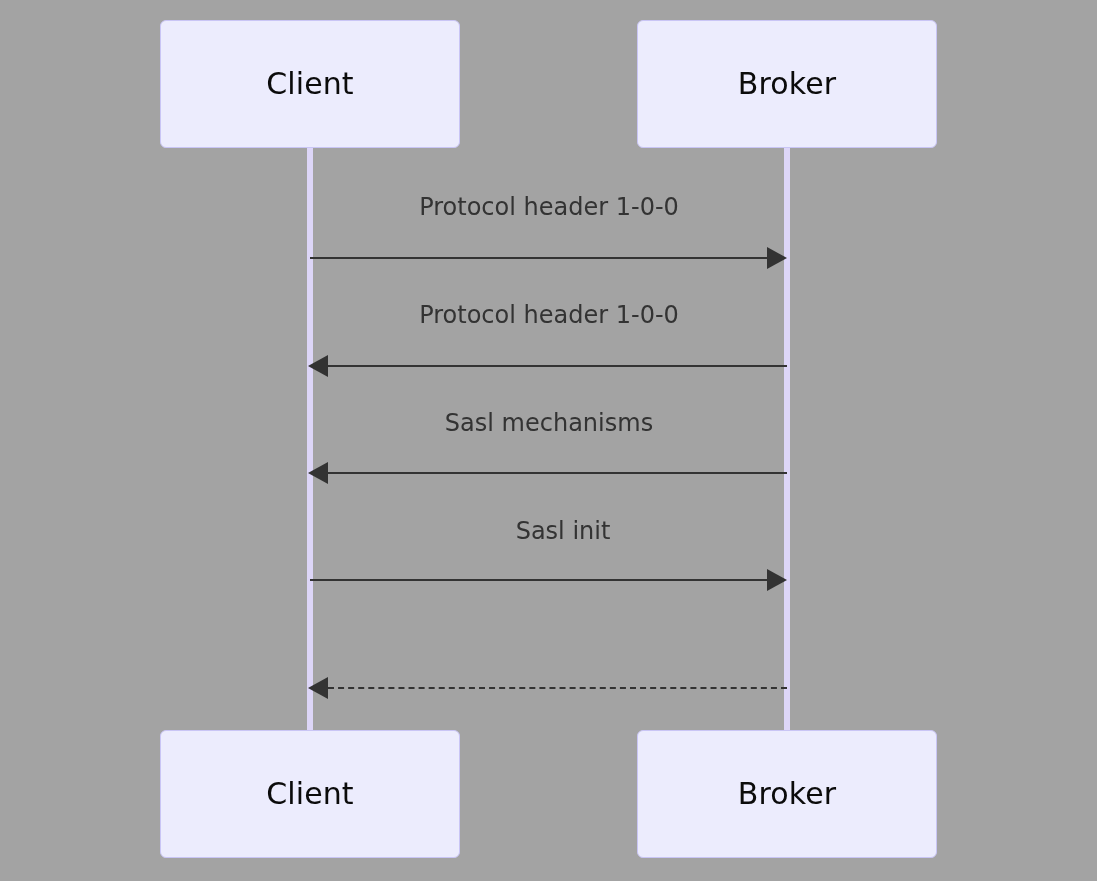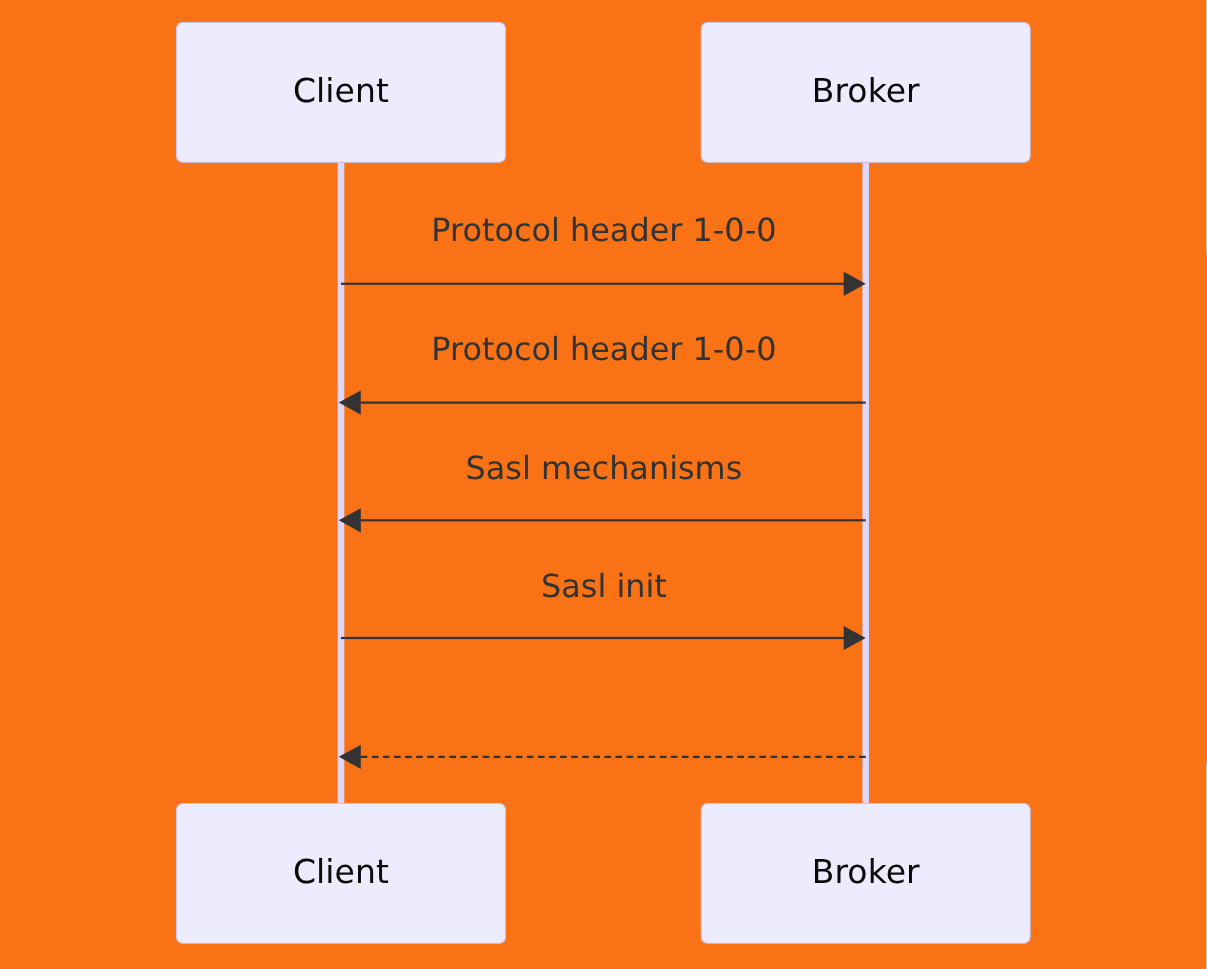--- a/index.html
+++ b/index.html
@@ -7,21 +7,21 @@
     padding: 0;
     background: #ffffff;
   }
   body {
     font-family: "DejaVu Sans", sans-serif;
   }
   #canvas {
     position: relative;
     width: 1097px;
     height: 881px;
-    background: #f97316;
+    background: #a3a3a3;
     overflow: hidden;
   }
   .participant-box {
     position: absolute;
     box-sizing: border-box;
     background: #ececfd;
     border: 1.6px solid #c9c5f5;
     border-radius: 6px;
     display: flex;
     align-items: center;
@@ -59,21 +59,21 @@
   }
   .arrow-head.right {
     border-left: 20px solid #333333;
   }
   .arrow-head.left {
     border-right: 20px solid #333333;
   }
   .msg-label {
     position: absolute;
     font-family: "DejaVu Sans", sans-serif;
-    font-size: 29px;
+    font-size: 24px;
     font-weight: 400;
     color: #333333;
     text-align: center;
     white-space: nowrap;
     line-height: 1;
     transform: translateX(-50%);
   }
 </style>
 </head>
 <body>
@@ -95,21 +95,21 @@
   <div class="arrow-head right" style="left:767px; top:247px;"></div>
 
   <div class="msg-label" style="left:549px; top:303px;">Protocol header 1-0-0</div>
   <div class="msg-line" style="left:328px; top:365px; width:459px;"></div>
   <div class="arrow-head left" style="left:308px; top:355px;"></div>
 
   <div class="msg-label" style="left:549px; top:411px;text-align:right;">Sasl mechanisms</div>
   <div class="msg-line" style="left:328px; top:472px; width:459px;"></div>
   <div class="arrow-head left" style="left:308px; top:462px;"></div>
 
-  <div class="msg-label" style="left:549px; top:519px;text-align:center;">Sasl init</div>
+  <div class="msg-label" style="left:563px; top:519px;text-align:center;">Sasl init</div>
   <div class="msg-line" style="left:310px; top:579px; width:458px;"></div>
   <div class="arrow-head right" style="left:767px; top:569px;"></div>
 
   <div class="msg-line dashed" style="left:328px; top:687px; width:459px;"></div>
   <div class="arrow-head left" style="left:308px; top:677px;"></div>
 
   <div class="participant-box" style="left:160px; top:730px; width:300px; height:128px;">
     <span class="participant-label">Client</span>
   </div>
   <div class="participant-box" style="left:637px; top:730px; width:300px; height:128px;">

